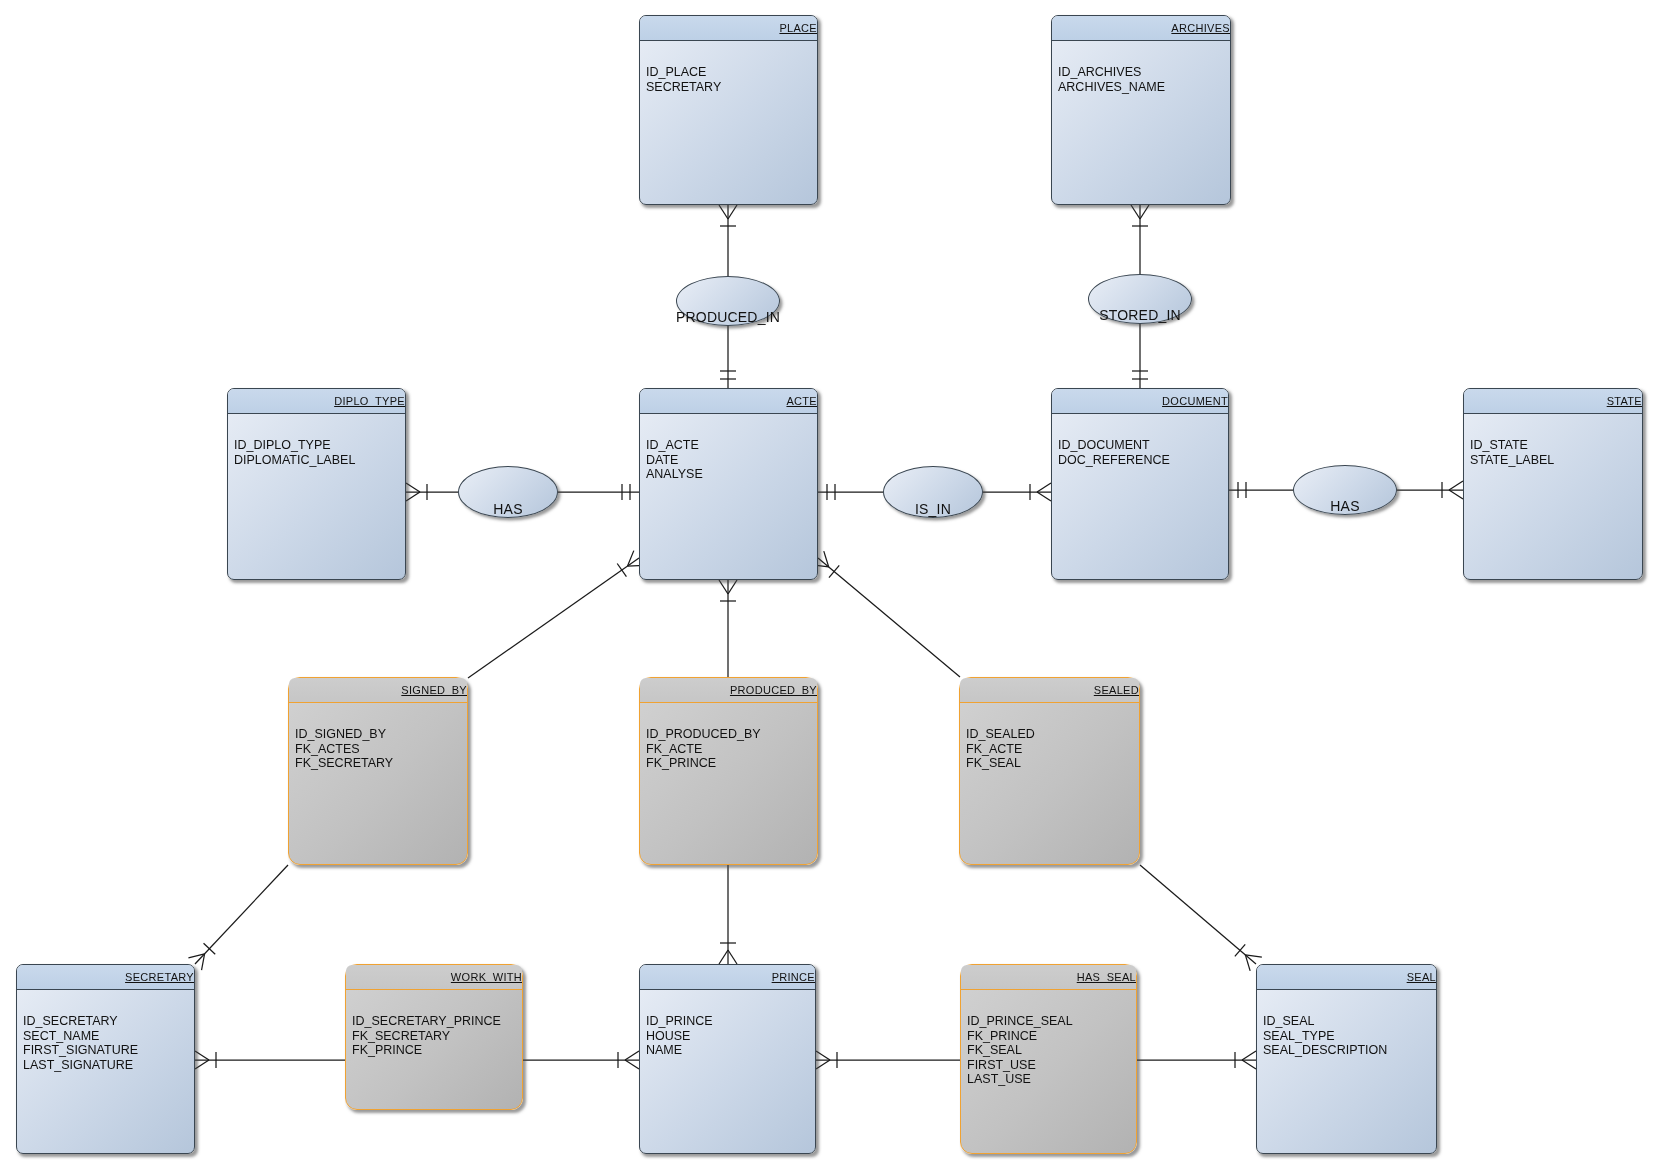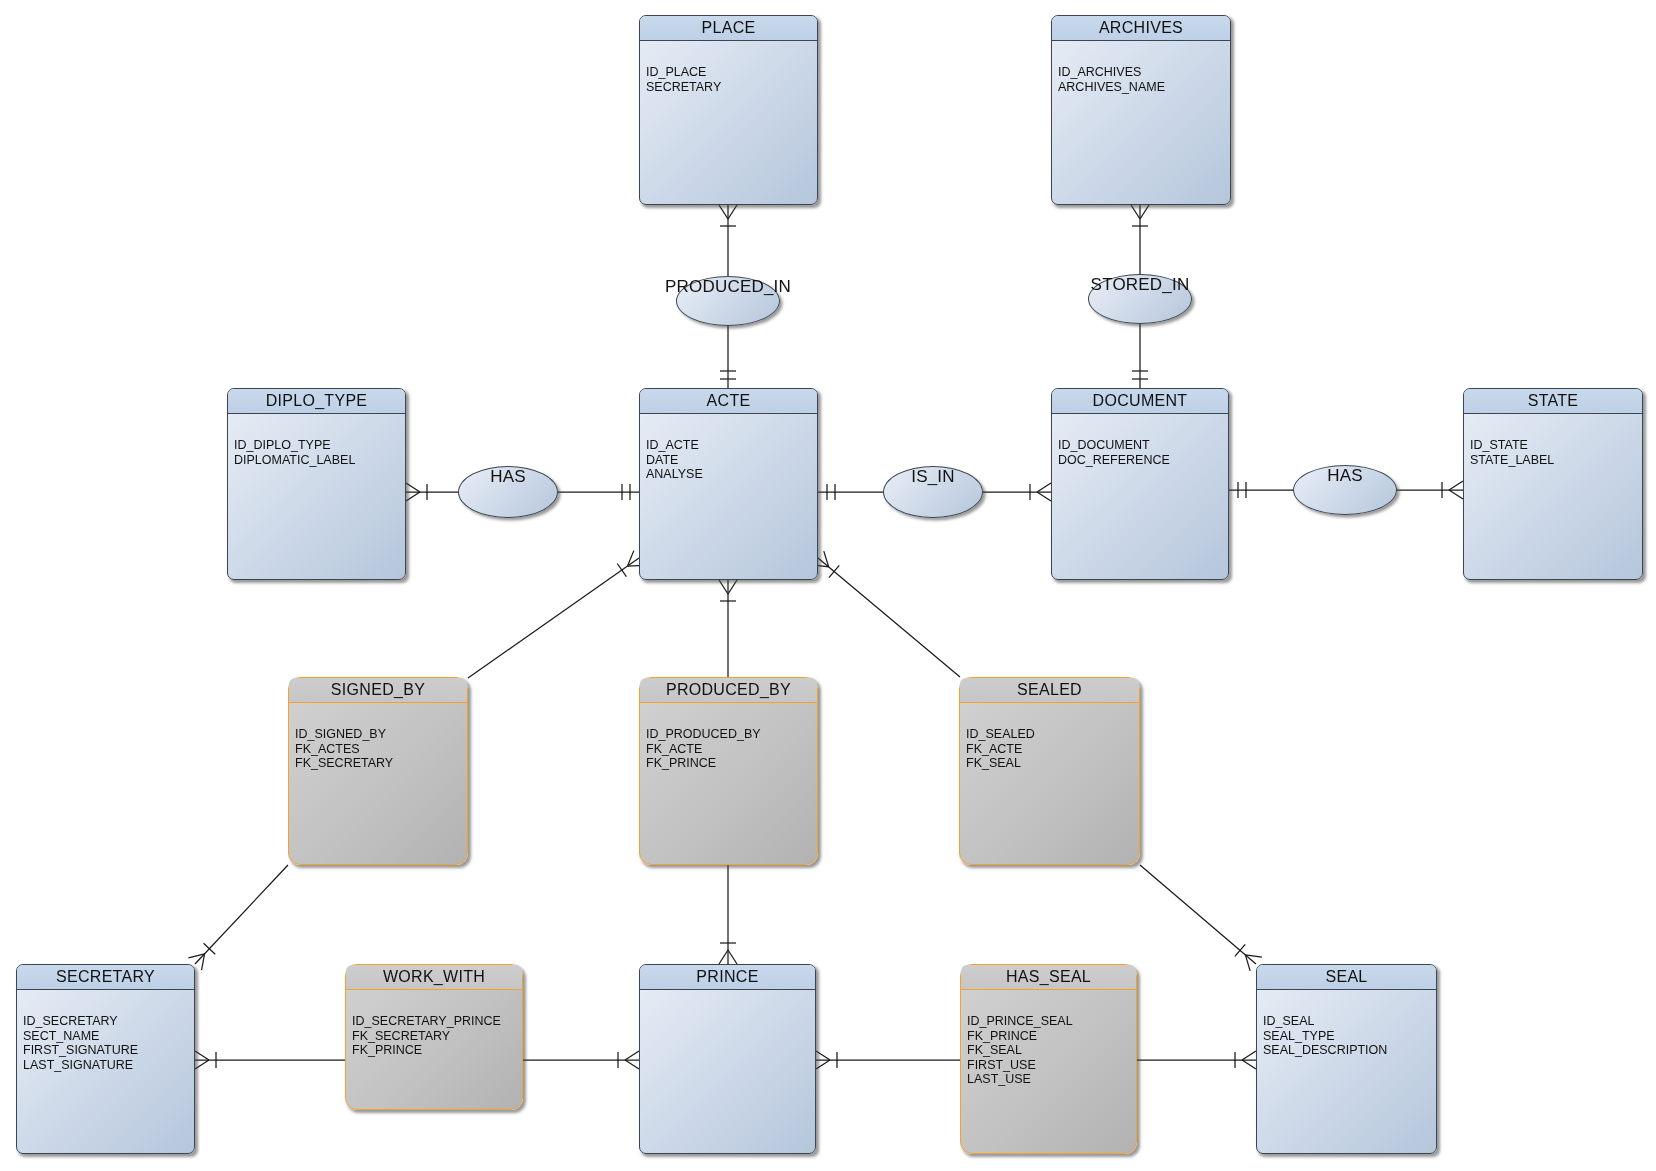--- a/index.html
+++ b/index.html
@@ -21,41 +21,42 @@
     font-family:"Liberation Sans",sans-serif;color:var(--text);overflow:hidden;
   }
   #connector-layer{position:absolute;left:0;top:0;width:1656px;height:1171px;}
   .box{
     position:absolute;border:1.4px solid var(--entity-border);border-radius:7px;
     background:linear-gradient(135deg,var(--entity-body-light) 0%,#ccd8e8 55%,var(--entity-body-dark) 100%);
     box-shadow:2.5px 2.5px 3px rgba(70,70,70,.55);
     box-sizing:border-box;
   }
   .box-title{
-    height:24px;line-height:24px;text-align:center;font-size:16px;letter-spacing:.3px;
+    height:24px;line-height:24px;text-align:right;font-size:11px;letter-spacing:.3px;
     background:linear-gradient(180deg,#c9d9ec 0%,var(--entity-header) 100%);
     border-bottom:1.4px solid var(--entity-border);
     border-radius:6px 6px 0 0;
+    text-decoration:underline;
   }
   .box-attrs{padding:4px 6px;font-size:12.5px;line-height:14.5px;margin-top:20px;}
   .junction{
     border-color:var(--junction-border);
     background:linear-gradient(135deg,var(--junction-body-light) 0%,#c2c2c2 55%,var(--junction-body-dark) 100%);
     border-radius:12px;
   }
   .junction .box-title{
     background:linear-gradient(180deg,#cdcdcd 0%,var(--junction-header) 100%);
     border-bottom:1.4px solid var(--junction-border);
   }
   .rel-ellipse{
     position:absolute;border:1.4px solid var(--entity-border);border-radius:50%;
     background:linear-gradient(135deg,var(--entity-body-light) 0%,#ccd8e8 55%,var(--entity-body-dark) 100%);
     box-shadow:2.5px 2.5px 3px rgba(70,70,70,.55);
-    display:flex;align-items:flex-start;justify-content:center;
-    font-size:17px;letter-spacing:.2px;box-sizing:border-box;
+    display:flex;align-items:flex-end;justify-content:center;
+    font-size:14px;letter-spacing:.2px;box-sizing:border-box;
   }
 </style>
 </head>
 <body>
 
 <div id="canvas">
 
   <svg id="connector-layer" viewBox="0 0 1656 1171" xmlns="http://www.w3.org/2000/svg">
       <line x1="728" y1="205" x2="728" y2="276" stroke="#1a1a1a" stroke-width="1.25"></line>
       <line x1="728" y1="219" x2="719" y2="205" stroke="#1a1a1a" stroke-width="1.25"></line>
@@ -188,20 +189,25 @@
     <div class="box-attrs">
       <div>ID_SECRETARY</div>
       <div>SECT_NAME</div>
       <div>FIRST_SIGNATURE</div>
       <div>LAST_SIGNATURE</div>
     </div>
   </div>
 
   <div class="box" style="left:639px;top:964px;width:177px;height:190px">
     <div class="box-title">PRINCE</div>
+    <div class="box-attrs">
+      <div>ID_PRINCE</div>
+      <div>HOUSE</div>
+      <div>NAME</div>
+    </div>
   </div>
 
   <div class="box" style="left:1256px;top:964px;width:181px;height:190px">
     <div class="box-title">SEAL</div>
     <div class="box-attrs">
       <div>ID_SEAL</div>
       <div>SEAL_TYPE</div>
       <div>SEAL_DESCRIPTION</div>
     </div>
   </div>

